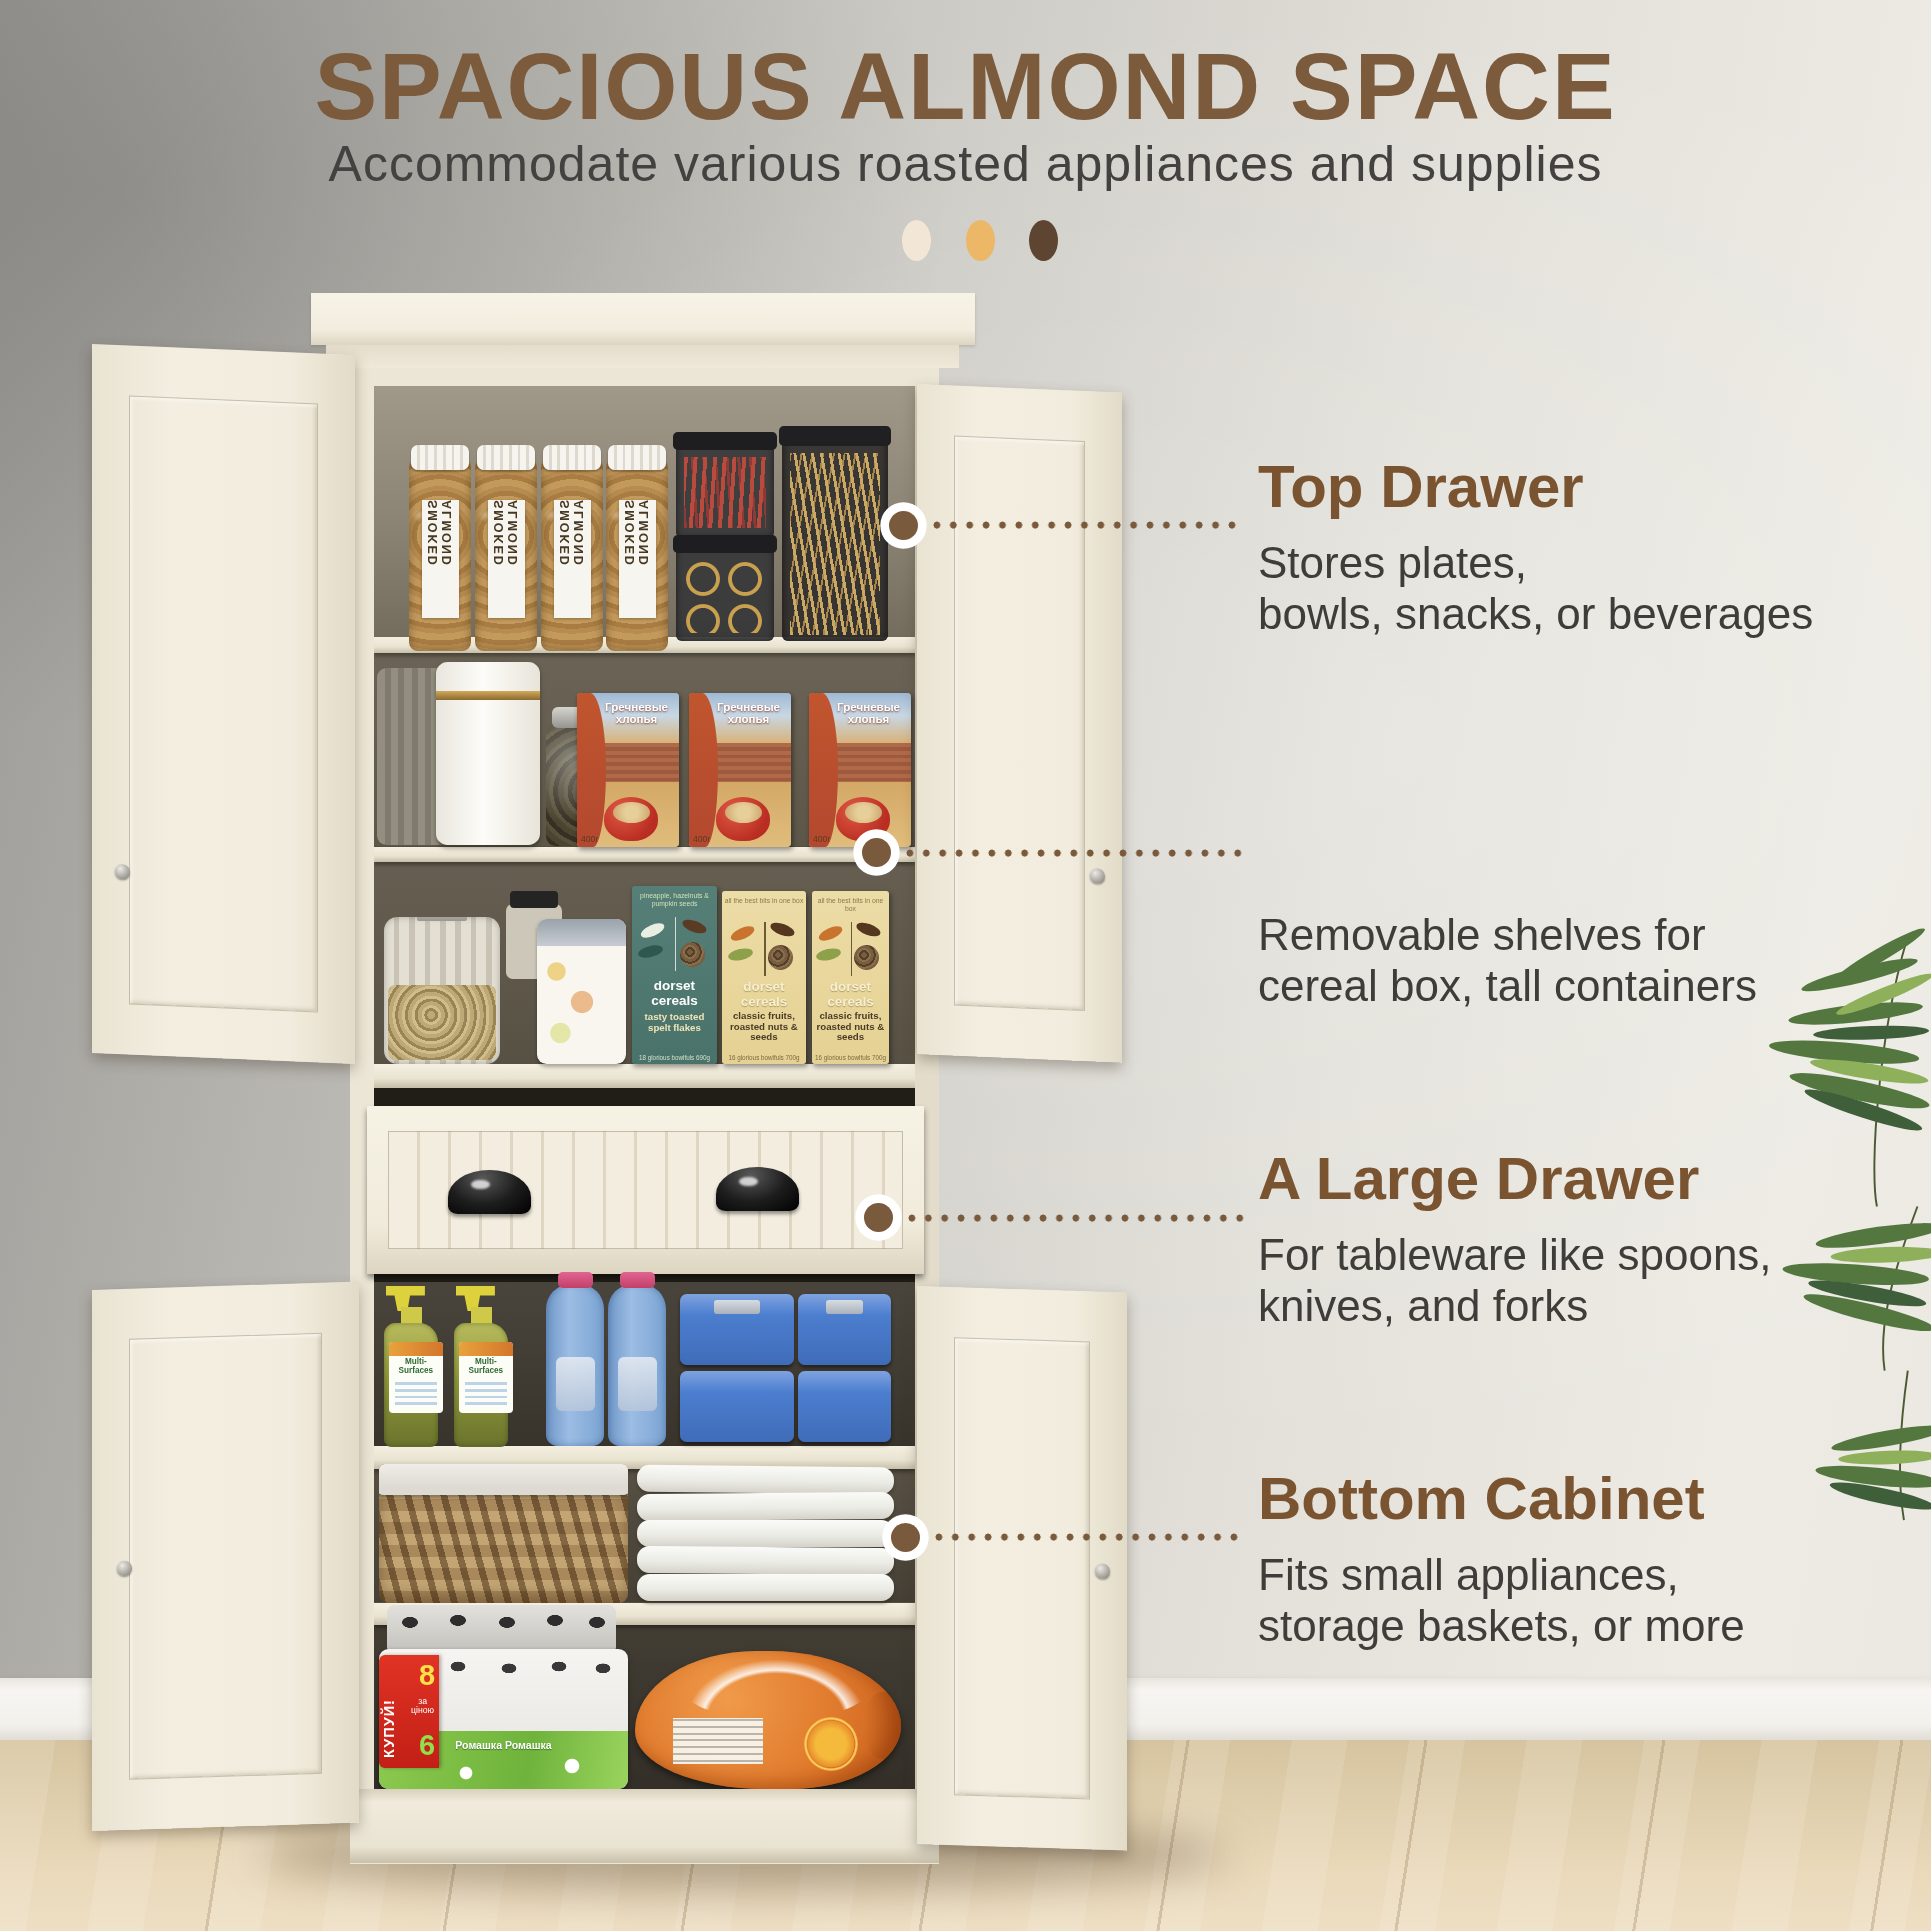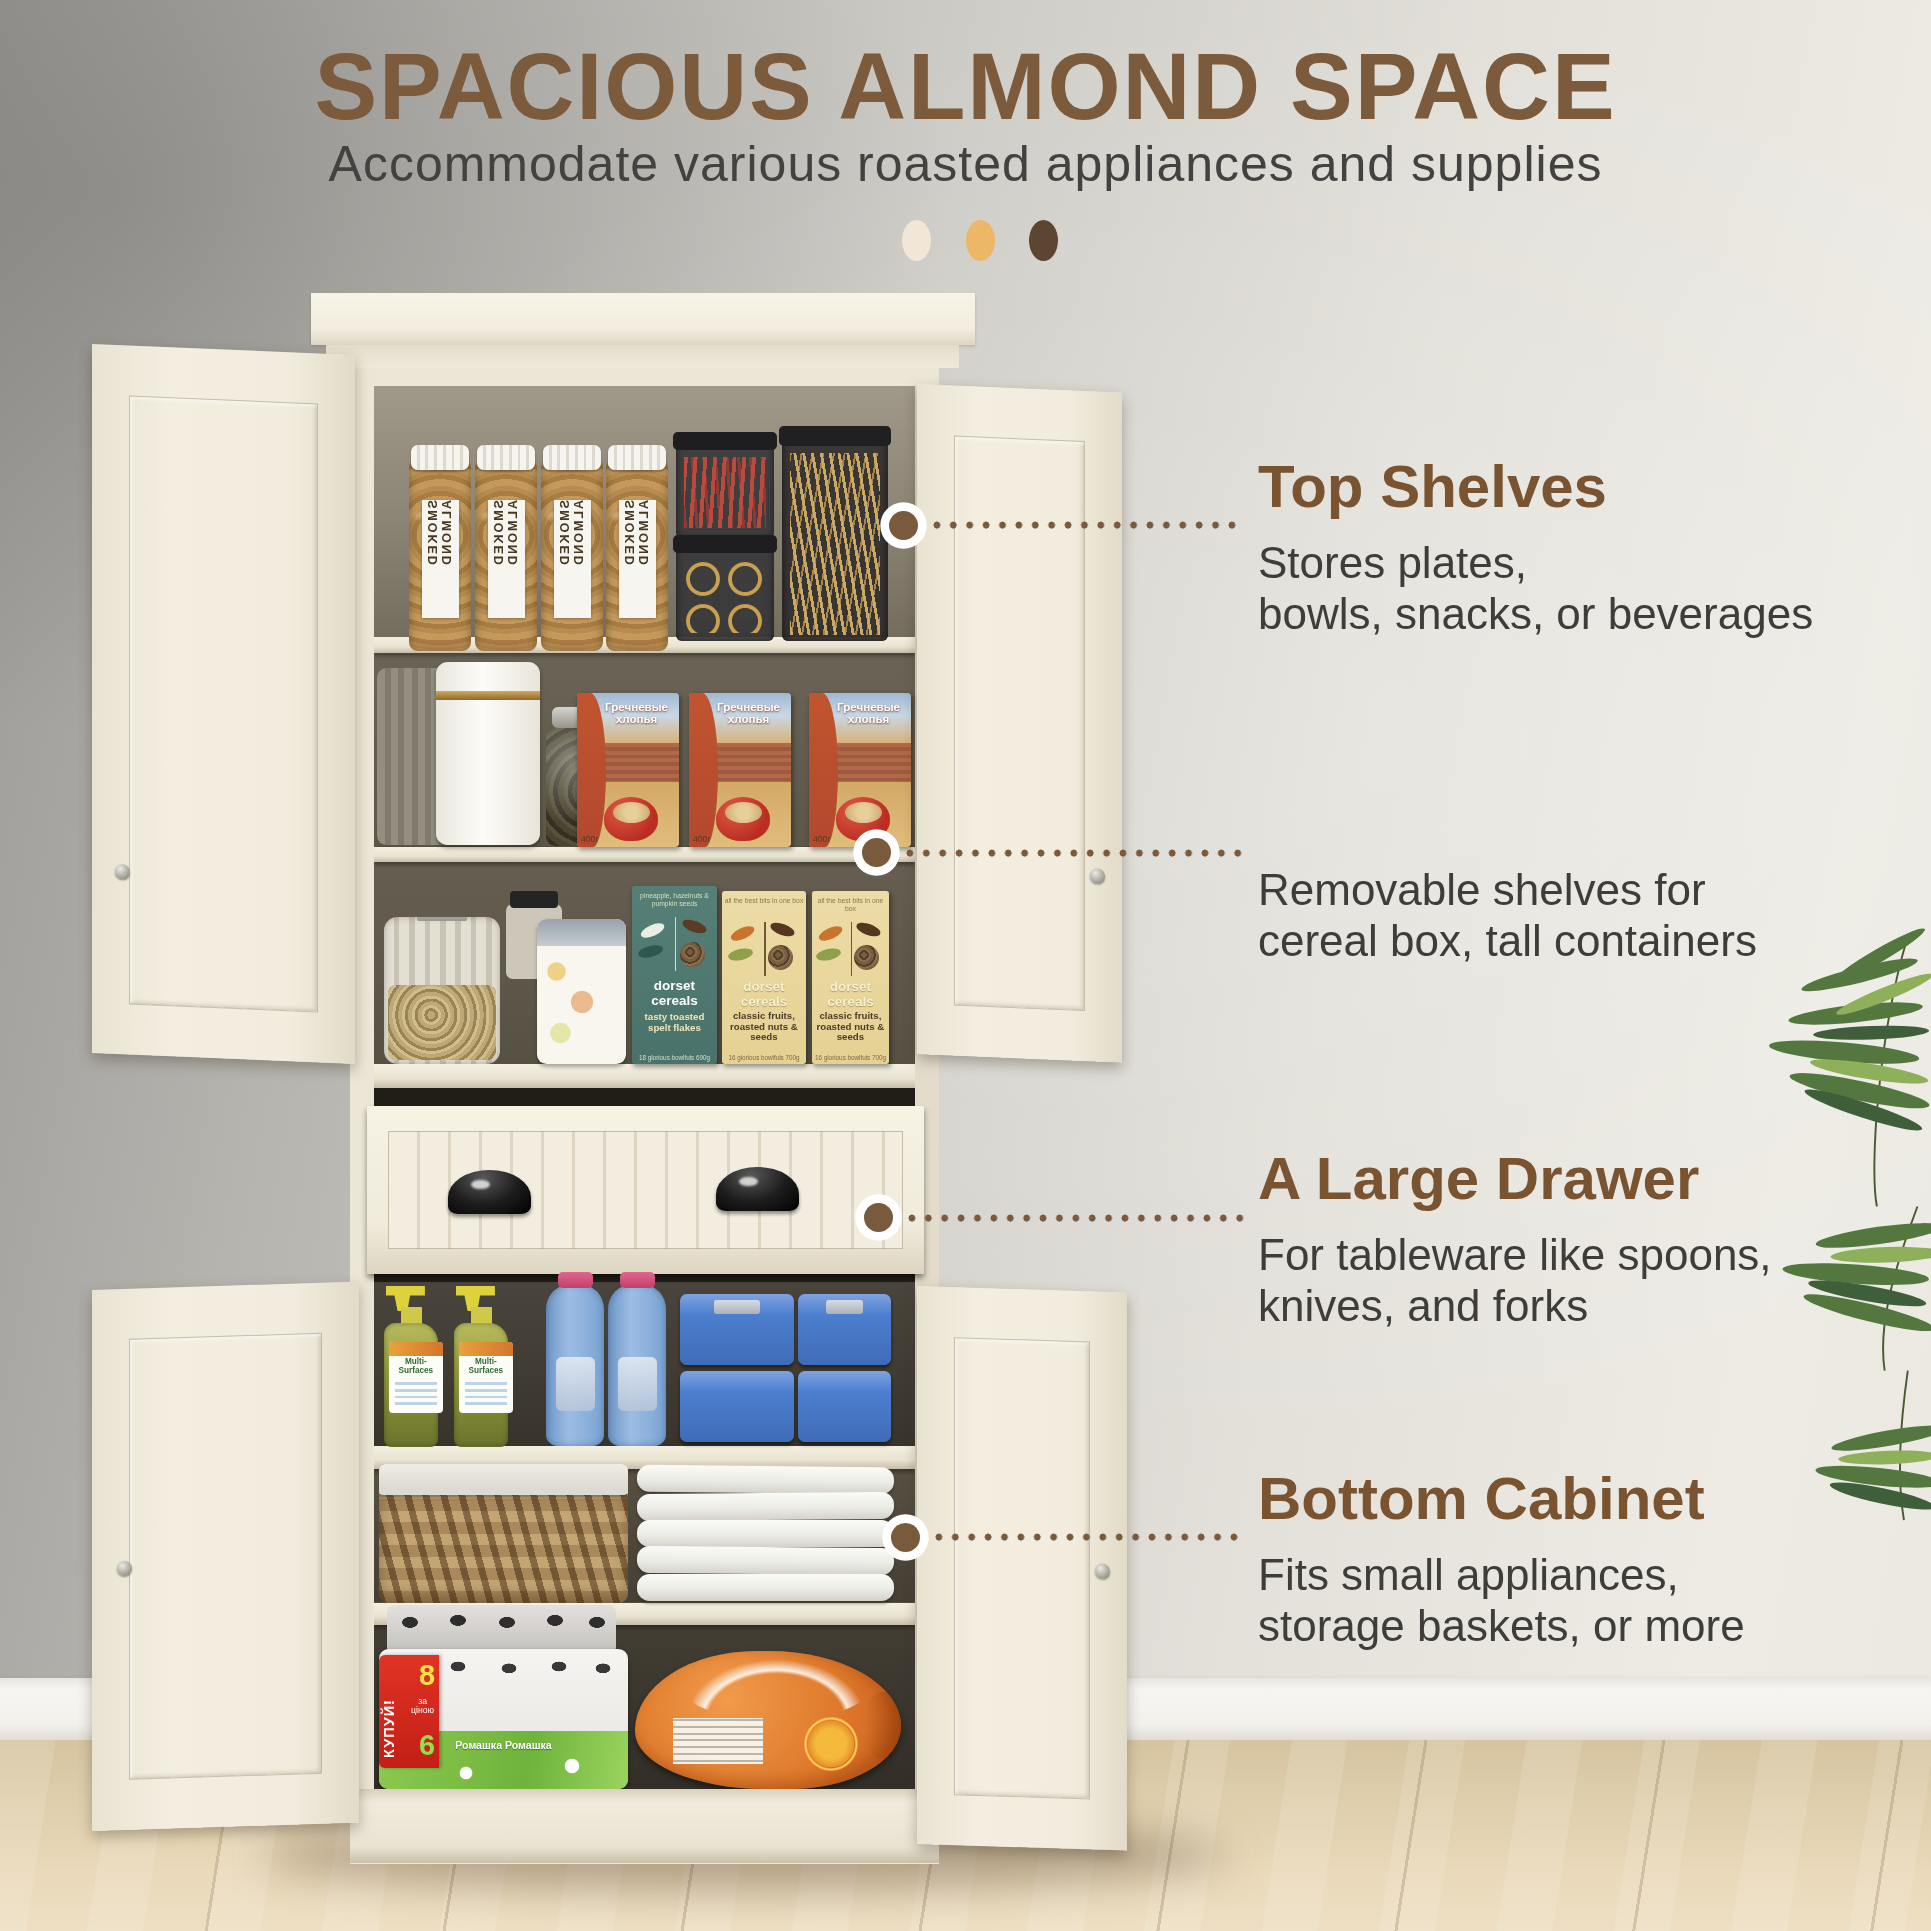--- a/index.html
+++ b/index.html
@@ -543,24 +543,24 @@
 
   <div class="dotcirc" style="left:889px;top:511px;"></div>
   <div class="dotline" style="left:933px;top:521px;width:311px;"></div>
   <div class="dotcirc" style="left:862px;top:838px;"></div>
   <div class="dotline" style="left:906px;top:849px;width:338px;"></div>
   <div class="dotcirc" style="left:864px;top:1203px;"></div>
   <div class="dotline" style="left:908px;top:1214px;width:336px;"></div>
   <div class="dotcirc" style="left:891px;top:1523px;"></div>
   <div class="dotline" style="left:935px;top:1533px;width:309px;"></div>
 
-  <div class="co-title" style="top:452px;">Top Shelves</div>
+  <div class="co-title" style="top:452px;">Top Drawer</div>
   <div class="co-body" style="top:537px;">Stores plates,
 bowls, snacks, or beverages</div>
-  <div class="co-body" style="top:864px;">Removable shelves for
+  <div class="co-body" style="top:909px;">Removable shelves for
 cereal box, tall containers</div>
   <div class="co-title" style="top:1144px;">A Large Drawer</div>
   <div class="co-body" style="top:1229px;">For tableware like spoons,
 knives, and forks</div>
   <div class="co-title" style="top:1464px;text-align:center;">Bottom Cabinet</div>
   <div class="co-body" style="top:1549px;">Fits small appliances,
 storage baskets, or more</div>
 
 </div>
 

